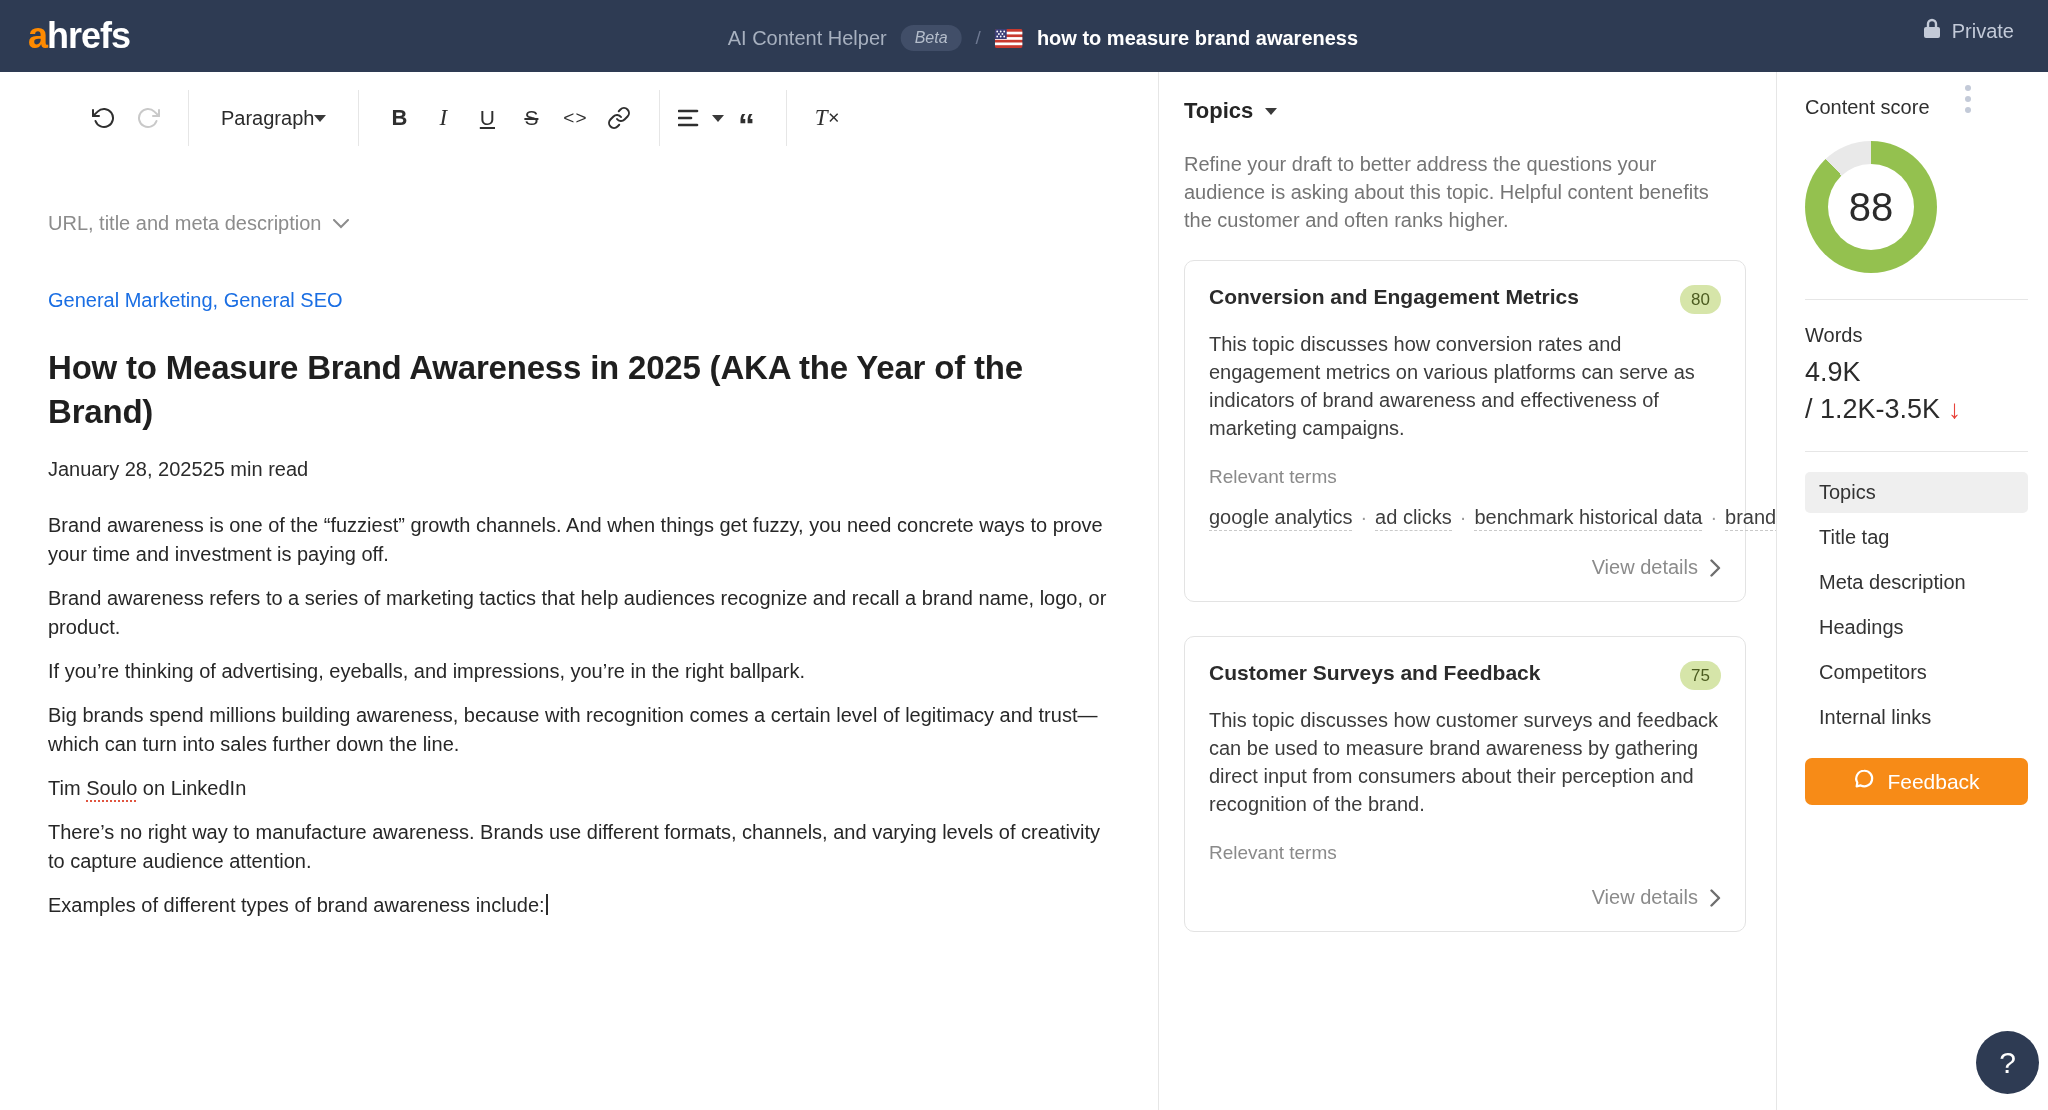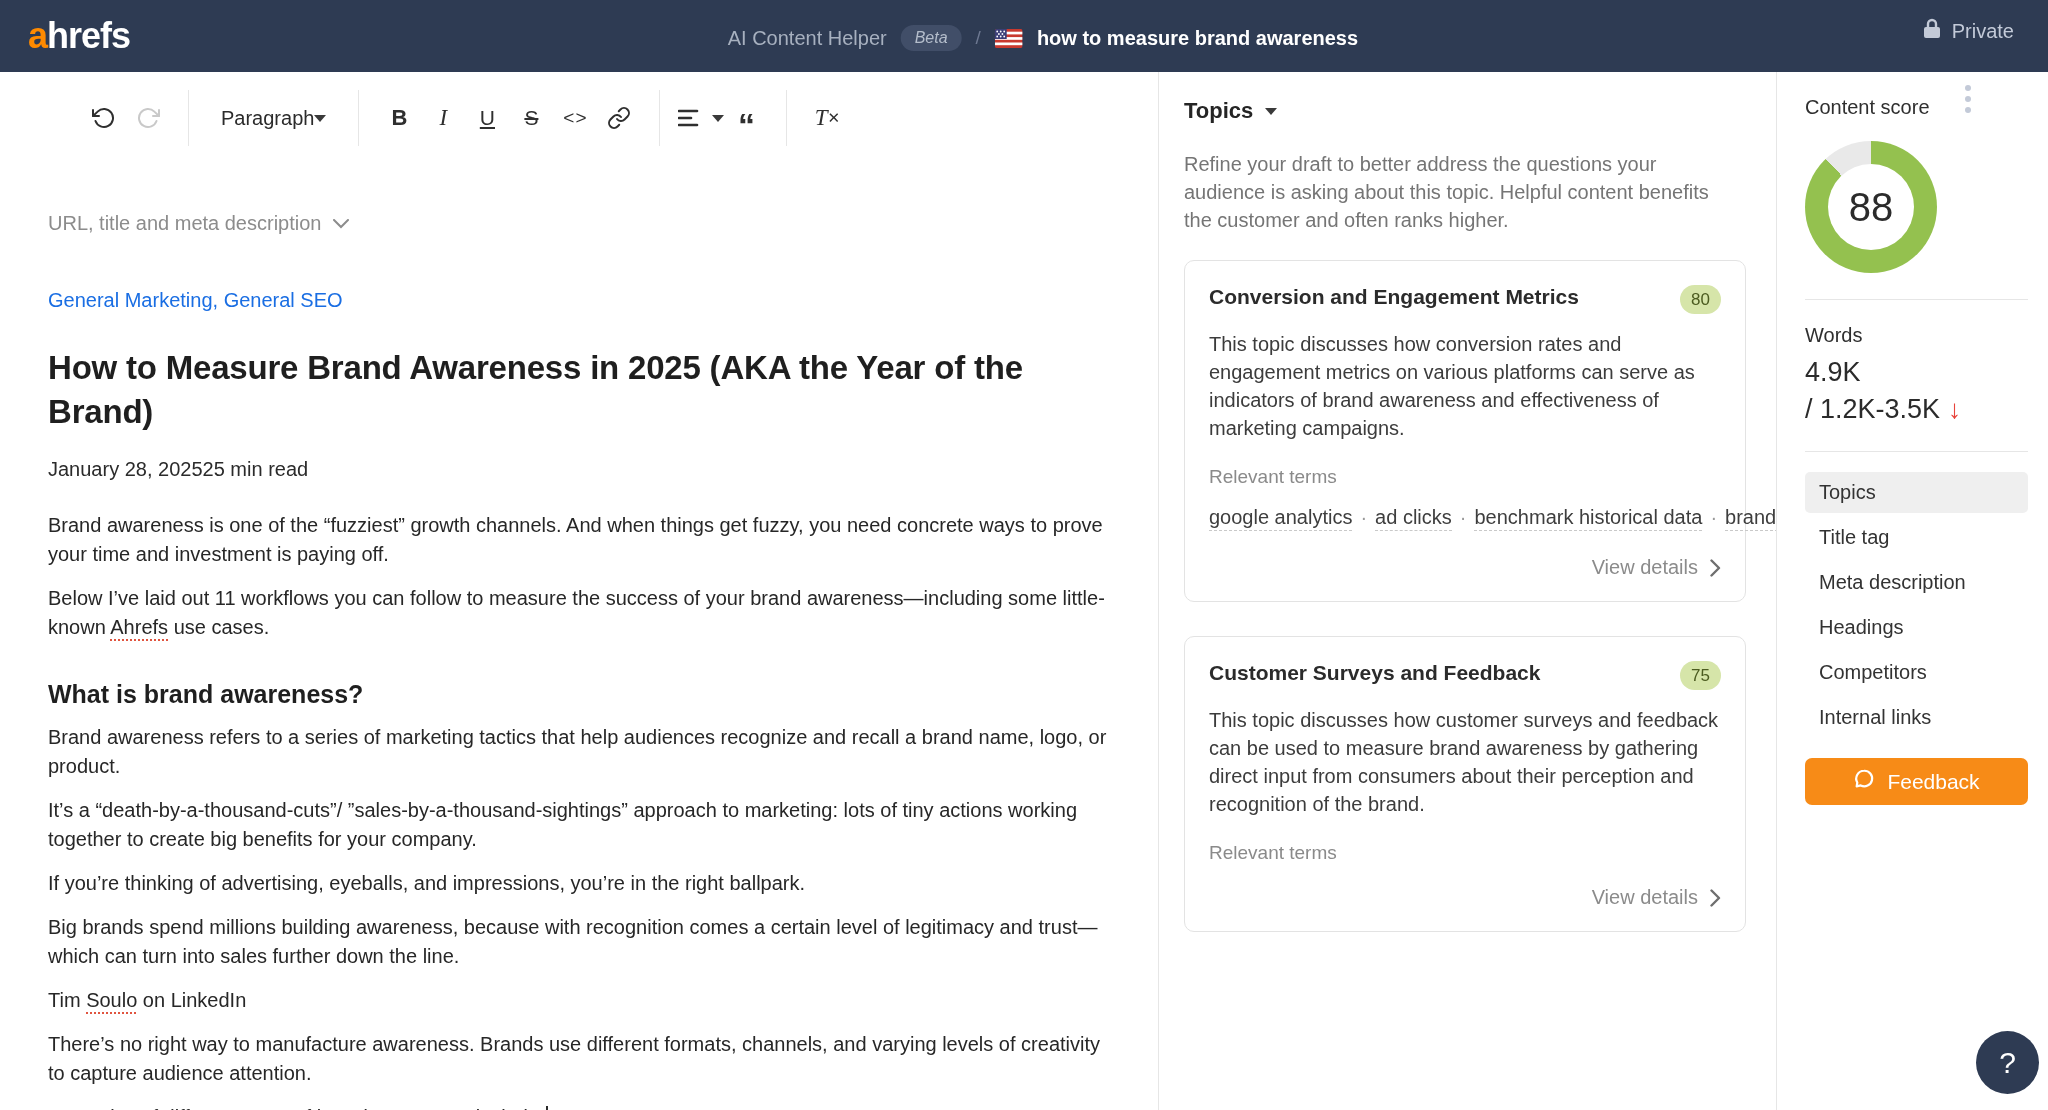--- a/index.html
+++ b/index.html
@@ -217,24 +217,21 @@
         <span>URL, title and meta description</span>
         <svg width="16" height="10" viewBox="0 0 16 10" fill="none" stroke="#8c8c8c" stroke-width="2" stroke-linecap="round">
             <polyline points="1 1 8 8 15 1"></polyline>
           </svg>
       </div>
       <div class="tags-row" id="tags-row"><span class="tag-link">General Marketing</span><span class="tag-link">, </span><span class="tag-link">General SEO</span></div>
       <h1 class="doc-title">How to Measure Brand Awareness in 2025 (AKA the Year of the Brand)</h1>
       <div class="meta-row"><span>January 28, 2025</span><span>25 min read</span></div>
       <div class="blocks" id="editor-blocks">
           <p><span>Brand awareness is one of the “fuzziest” growth channels. And when things get fuzzy, you need concrete ways to prove your time and investment is paying off.</span></p>
-          <p><span>Below I’ve laid out 11 workflows you can follow to measure the success of your brand awareness—including some little-known </span><span class="misspelled">Ahrefs</span><span> use cases.</span></p>
-          <h2><span>What is brand awareness?</span></h2>
           <p><span>Brand awareness refers to a series of marketing tactics that help audiences recognize and recall a brand name, logo, or product.</span></p>
-          <p><span>It’s a “death-by-a-thousand-cuts”/ ”sales-by-a-thousand-sightings” approach to marketing: lots of tiny actions working together to create big benefits for your company.</span></p>
           <p><span>If you’re thinking of advertising, eyeballs, and impressions, you’re in the right ballpark.</span></p>
           <p><span>Big brands spend millions building awareness, because with recognition comes a certain level of legitimacy and trust—which can turn into sales further down the line.</span></p>
           <p><span>Tim </span><span class="misspelled">Soulo</span><span> on LinkedIn</span></p>
           <p><span>There’s no right way to manufacture awareness. Brands use different formats, channels, and varying levels of creativity to capture audience attention.</span></p>
           <p><span>Examples of different types of brand awareness include:</span><span class="type-caret"></span></p>
         </div>
     </div>
   </div>
 
   <div class="topics-col">

